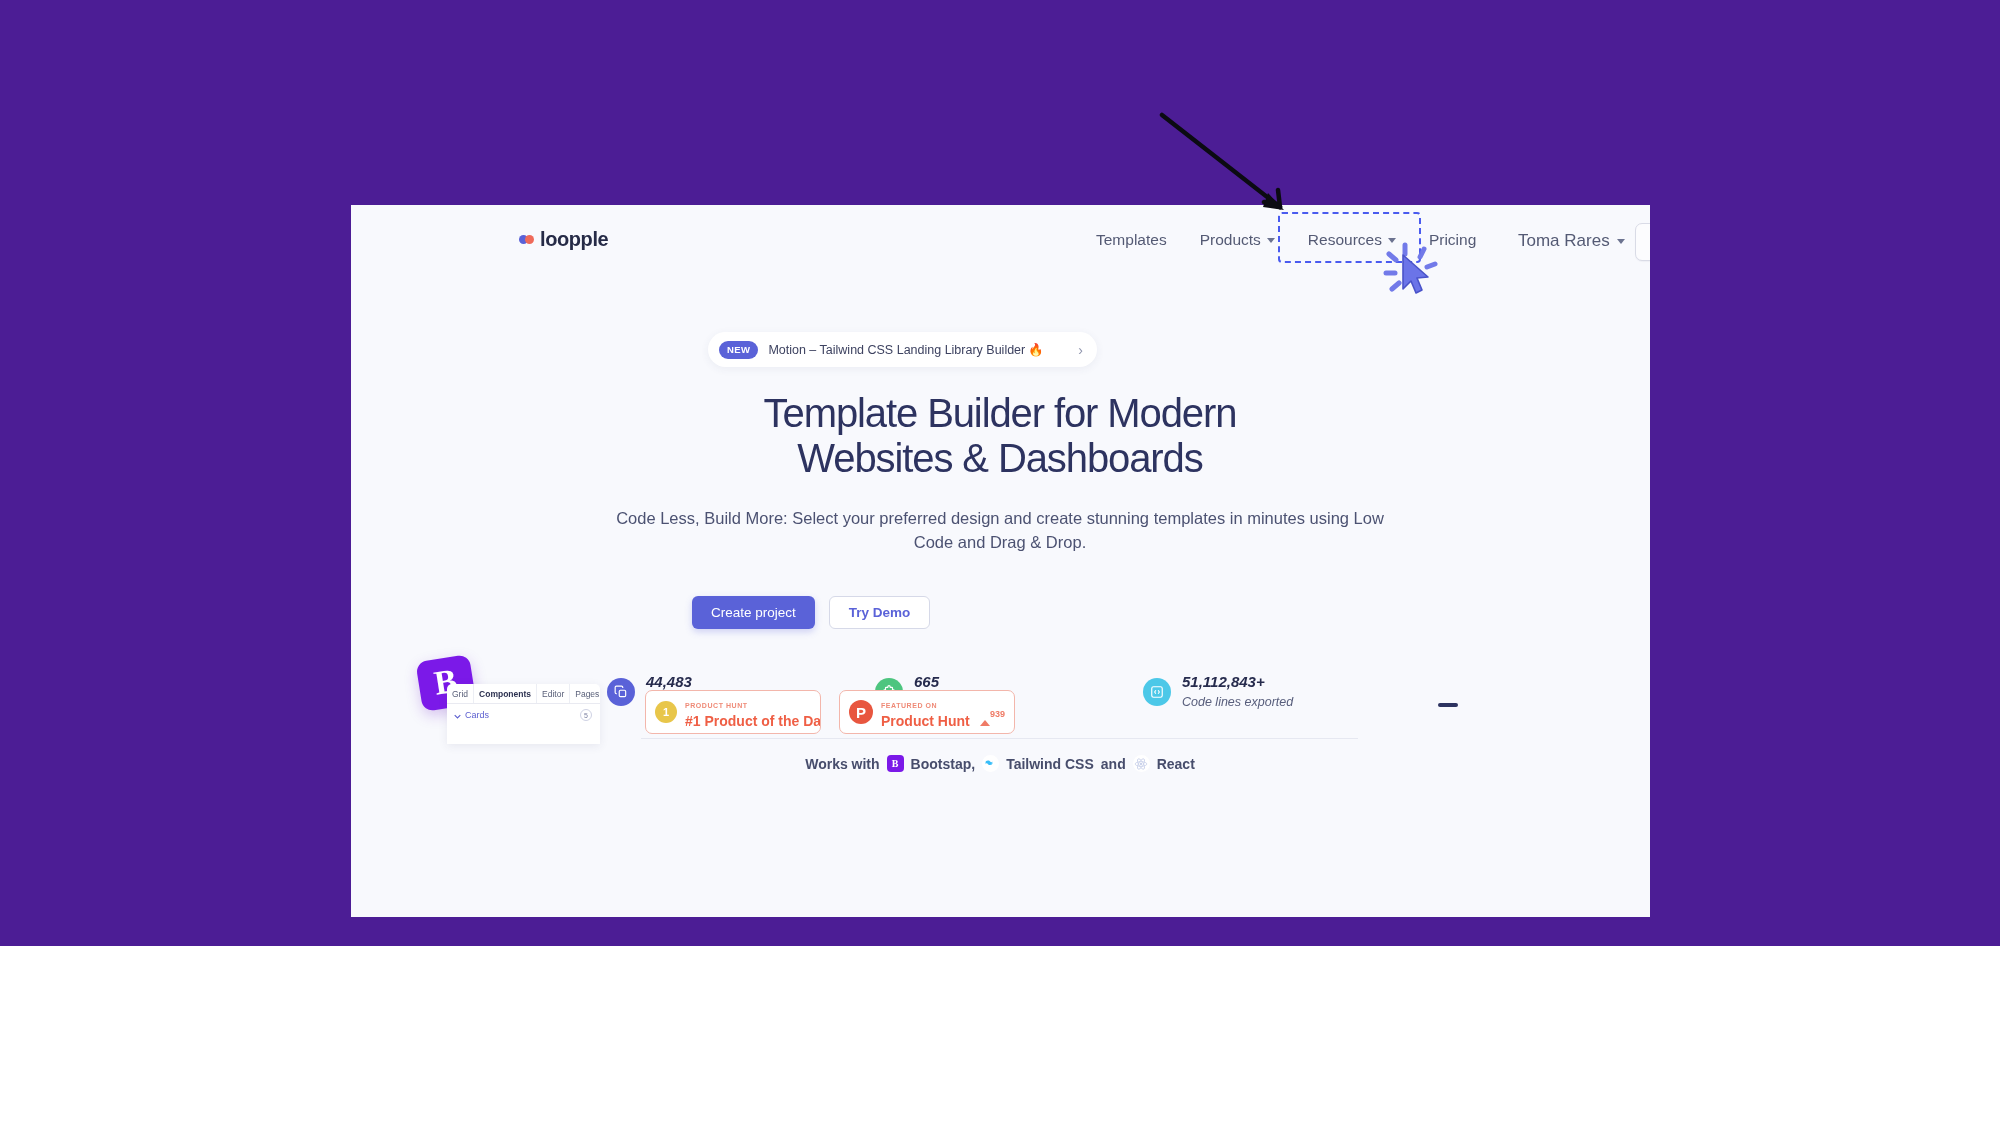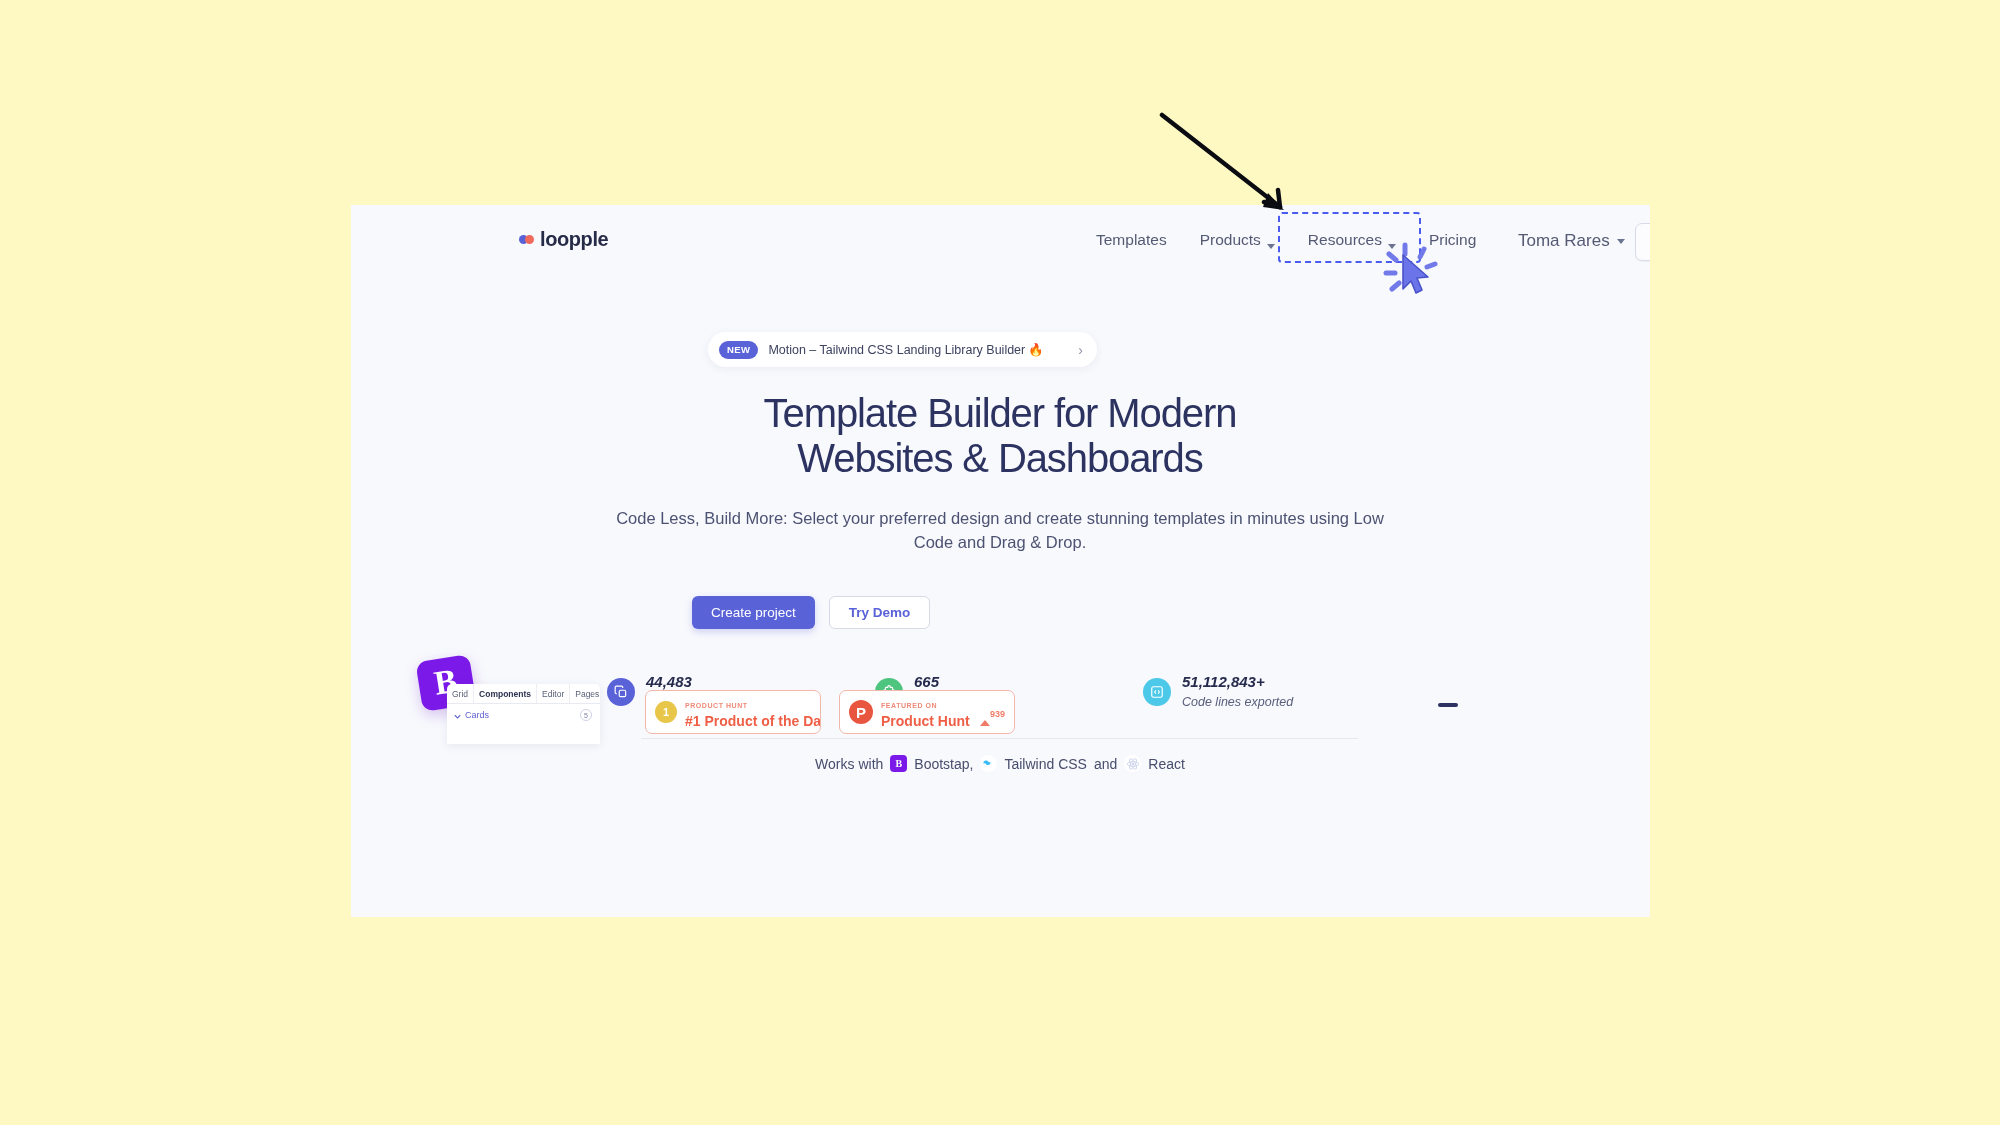--- a/index.html
+++ b/index.html
@@ -6,22 +6,22 @@
   html, body {
     width: 2000px; height: 1125px;
     background: #ffffff;
     font-family: "Liberation Sans", sans-serif;
     overflow: hidden;
   }
 
   
   #screen {
     position: relative;
-    width: 2000px; height: 1125px;
-    background: #fef9c3;
+    width: 2000px; height: 946px;
+    background: #4c1d95;
   }
 
   
   #viewport {
     position: absolute;
     left: 351px; top: 205px;
     width: 1299px; height: 712px;
     background: #f8f9fd;
     overflow: hidden;
   }
@@ -51,21 +51,21 @@
     font-size: 20px; font-weight: 700; letter-spacing: -0.4px;
     color: #262b47;
   }
 
   #nav-links {
     position: absolute; left: 745px; top: 26px;
     display: flex; align-items: center; gap: 33px;
   }
   .nav-link {
     font-size: 15.5px; color: #545a74;
-    display: flex; align-items: flex-end; gap: 6px;
+    display: flex; align-items: center; gap: 6px;
     white-space: nowrap; cursor: pointer;
   }
   .caret {
     width: 0; height: 0;
     border-left: 4px solid transparent;
     border-right: 4px solid transparent;
     border-top: 5px solid #6c7390;
     display: inline-block;
   }
 
@@ -186,21 +186,21 @@
     width: 1000px;
     display: flex; align-items: center; justify-content: center;
     gap: 7px;
     font-size: 14px; color: #474d6c;
   }
   .ww-chip {
     width: 17px; height: 17px; border-radius: 4px;
     display: flex; align-items: center; justify-content: center;
     flex: 0 0 17px;
   }
-  .ww-text { white-space: nowrap; }
+  .ww-text { white-space: nowrap; font-weight: bold; }
 
   
   #builder-preview {
     position: absolute; left: 68px; top: 453px;
     width: 180px; height: 270px;
   }
   #bs-logo {
     position: absolute; left: 0; top: 0;
     width: 54px; height: 50px;
     background: #7b19e8;

